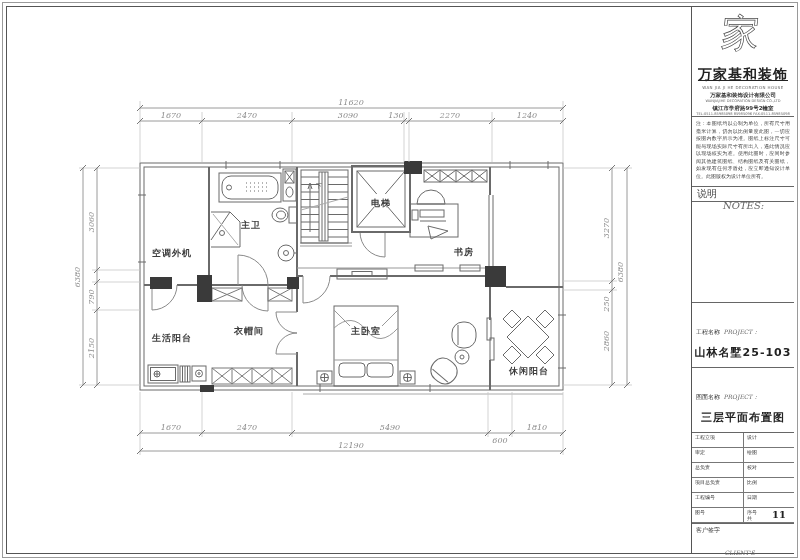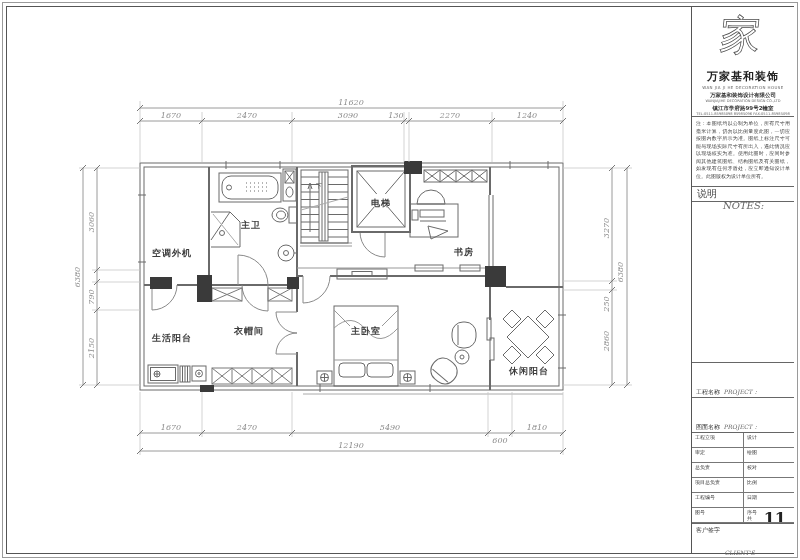--- a/index.html
+++ b/index.html
@@ -2,38 +2,38 @@
 <html><head>
 <meta charset="utf-8">
 <style>
   html,body{margin:0;padding:0;background:#e8e8e8;}
   .sheet{position:relative;width:800px;height:560px;background:#fff;font-family:"DejaVu Sans",sans-serif;overflow:hidden;}
   .frame-outer{position:absolute;inset:2px;border:1px solid #9a9a9a;pointer-events:none;}
   .frame-inner{position:absolute;inset:6px;border:1px solid #555;pointer-events:none;}
   .plan{position:absolute;left:0;top:0;}
   .titleblock{position:absolute;top:7px;bottom:7px;left:691px;width:102px;background:#fff;border-left:1px solid #555;display:flex;flex-direction:column;}
   .tb-logo{height:110px;border-bottom:1px solid #666;display:flex;flex-direction:column;align-items:center;padding-top:3px;box-sizing:border-box;}
-  .tb-name{font-size:11px;font-weight:bold;letter-spacing:1px;color:#222;margin-top:13px;}
+  .tb-name{font-size:14px;font-weight:bold;letter-spacing:1px;color:#222;margin-top:13px;text-decoration:underline;}
   .tb-name-en{font-size:4px;color:#666;letter-spacing:.4px;margin-top:1px;}
   .tb-line-cn{font-size:5.5px;font-weight:bold;color:#333;margin-top:2px;white-space:nowrap;}
   .tb-line-en{font-size:3.6px;color:#666;white-space:nowrap;}
   .tb-notes{height:70px;border-bottom:1px solid #666;padding:3px 4px;box-sizing:border-box;font-size:5px;line-height:1.5;color:#444;text-align:justify;overflow:hidden;}
   .tb-noteslabel{height:15px;border-bottom:1px solid #666;display:flex;align-items:center;gap:6px;padding:0 5px;font-size:10px;color:#444;box-sizing:border-box;}
   .tb-spacer{flex:1;}
   .tb-field{border-top:1px solid #666;}
   .tb-field-head{font-size:6px;padding:2px 4px 0 4px;color:#333;display:flex;gap:4px;align-items:baseline;}
   .tb-field-value{height:30px;display:flex;align-items:center;justify-content:center;font-size:11px;font-weight:bold;color:#222;letter-spacing:1px;}
   .tb-grid{border-top:1px solid #666;display:grid;grid-template-columns:52px 1fr;}
   .tb-cell{border-bottom:1px solid #777;padding:1px 3px;height:12px;overflow:hidden;box-sizing:content-box;}
   .tb-cell.l{border-right:1px solid #777;}
   .tb-cell .cn{display:block;font-size:5px;color:#333;line-height:1.2;}
   .tb-cell .en{display:block;font-size:3.8px;line-height:1.2;}
   .en{font-family:"DejaVu Serif",serif;font-style:italic;color:#666;margin-top:23px;}
   .tb-cell.seq{position:relative;}
-  .tb-cell.seq .big{position:absolute;right:8px;top:1px;font-size:16px;font-weight:bold;color:#222;font-family:"DejaVu Serif",serif;}
+  .tb-cell.seq .big{position:absolute;right:8px;top:1px;font-size:10px;font-weight:bold;color:#222;font-family:"DejaVu Serif",serif;}
   .tb-client{border-top:1px solid #666;height:30px;padding:2px 4px;font-size:6px;color:#333;display:flex;gap:5px;align-items:flex-start;box-sizing:border-box;}
   .logo-glyph{display:block;}
   svg text{user-select:none;}
   .dimtxt{font-family:"DejaVu Serif",serif;font-style:italic;fill:#8c8c8c;font-size:8px;}
   .roomtxt{font-weight:bold;fill:#3c3c3c;font-size:9px;letter-spacing:1px;}
 </style>
 </head>
 <body>
 
 <div class="sheet">
@@ -308,27 +308,29 @@
       <span class="en">NOTES:</span>
     </div>
 
     <div class="tb-spacer"></div>
 
     <div class="tb-field">
       <div class="tb-field-head">
         <span>工程名称</span>
         <span class="en">PROJECT：</span>
       </div>
+      <div class="tb-field-value">山林名墅25-103</div>
     </div>
 
     <div class="tb-field">
       <div class="tb-field-head">
         <span>图面名称</span>
         <span class="en">PROJECT：</span>
       </div>
+      <div class="tb-field-value">三层平面布置图</div>
     </div>
 
     <div class="tb-grid">
       <div class="tb-cell l">
           <span class="cn">工程立项</span>
           <span class="en">PROJECT APPROVED</span>
         </div>
       <div class="tb-cell">
           <span class="cn">设计</span>
           <span class="en">DESIGN BY</span>

